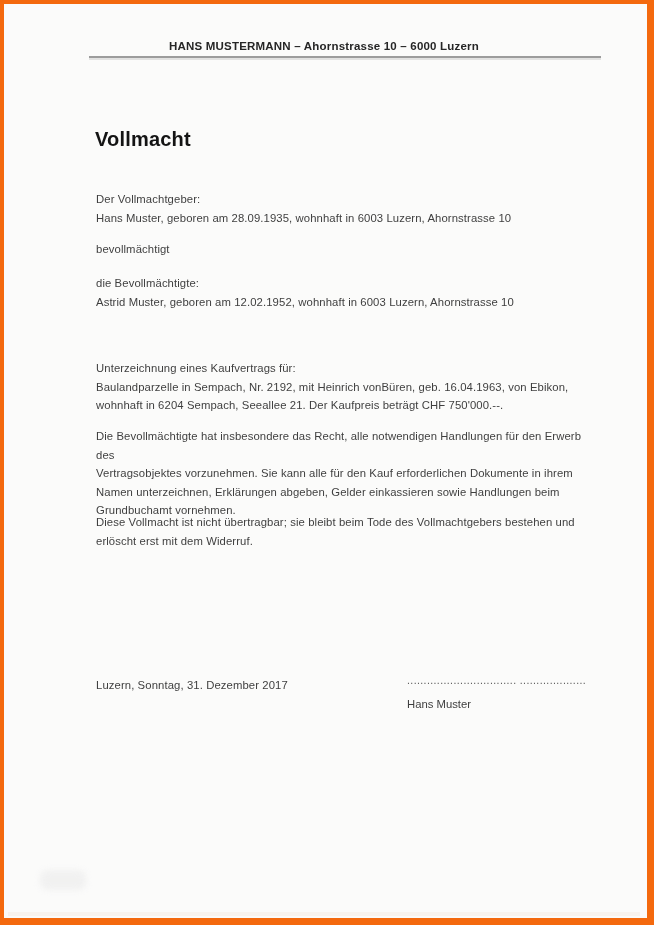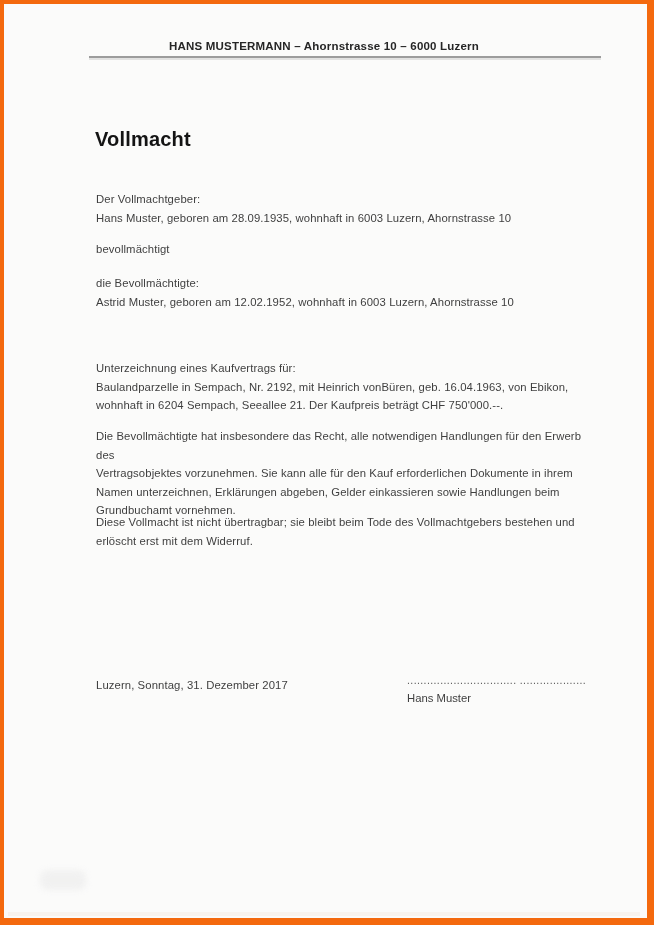--- a/index.html
+++ b/index.html
@@ -89,21 +89,21 @@
     line-height: 14px;
     color: #5a5a5a;
     letter-spacing: 0.4px;
     white-space: nowrap;
     overflow: hidden;
   }
   .sig-name {
     font-size: 11.3px;
     line-height: 18px;
     color: #3f3f3f;
-    margin-top: 2px;
+    margin-top: 8px;
   }
   .watermark-smudge {
     position: absolute;
     left: 36px;
     top: 866px;
     width: 46px;
     height: 20px;
     background: #ececec;
     border-radius: 8px;
     filter: blur(3px);

